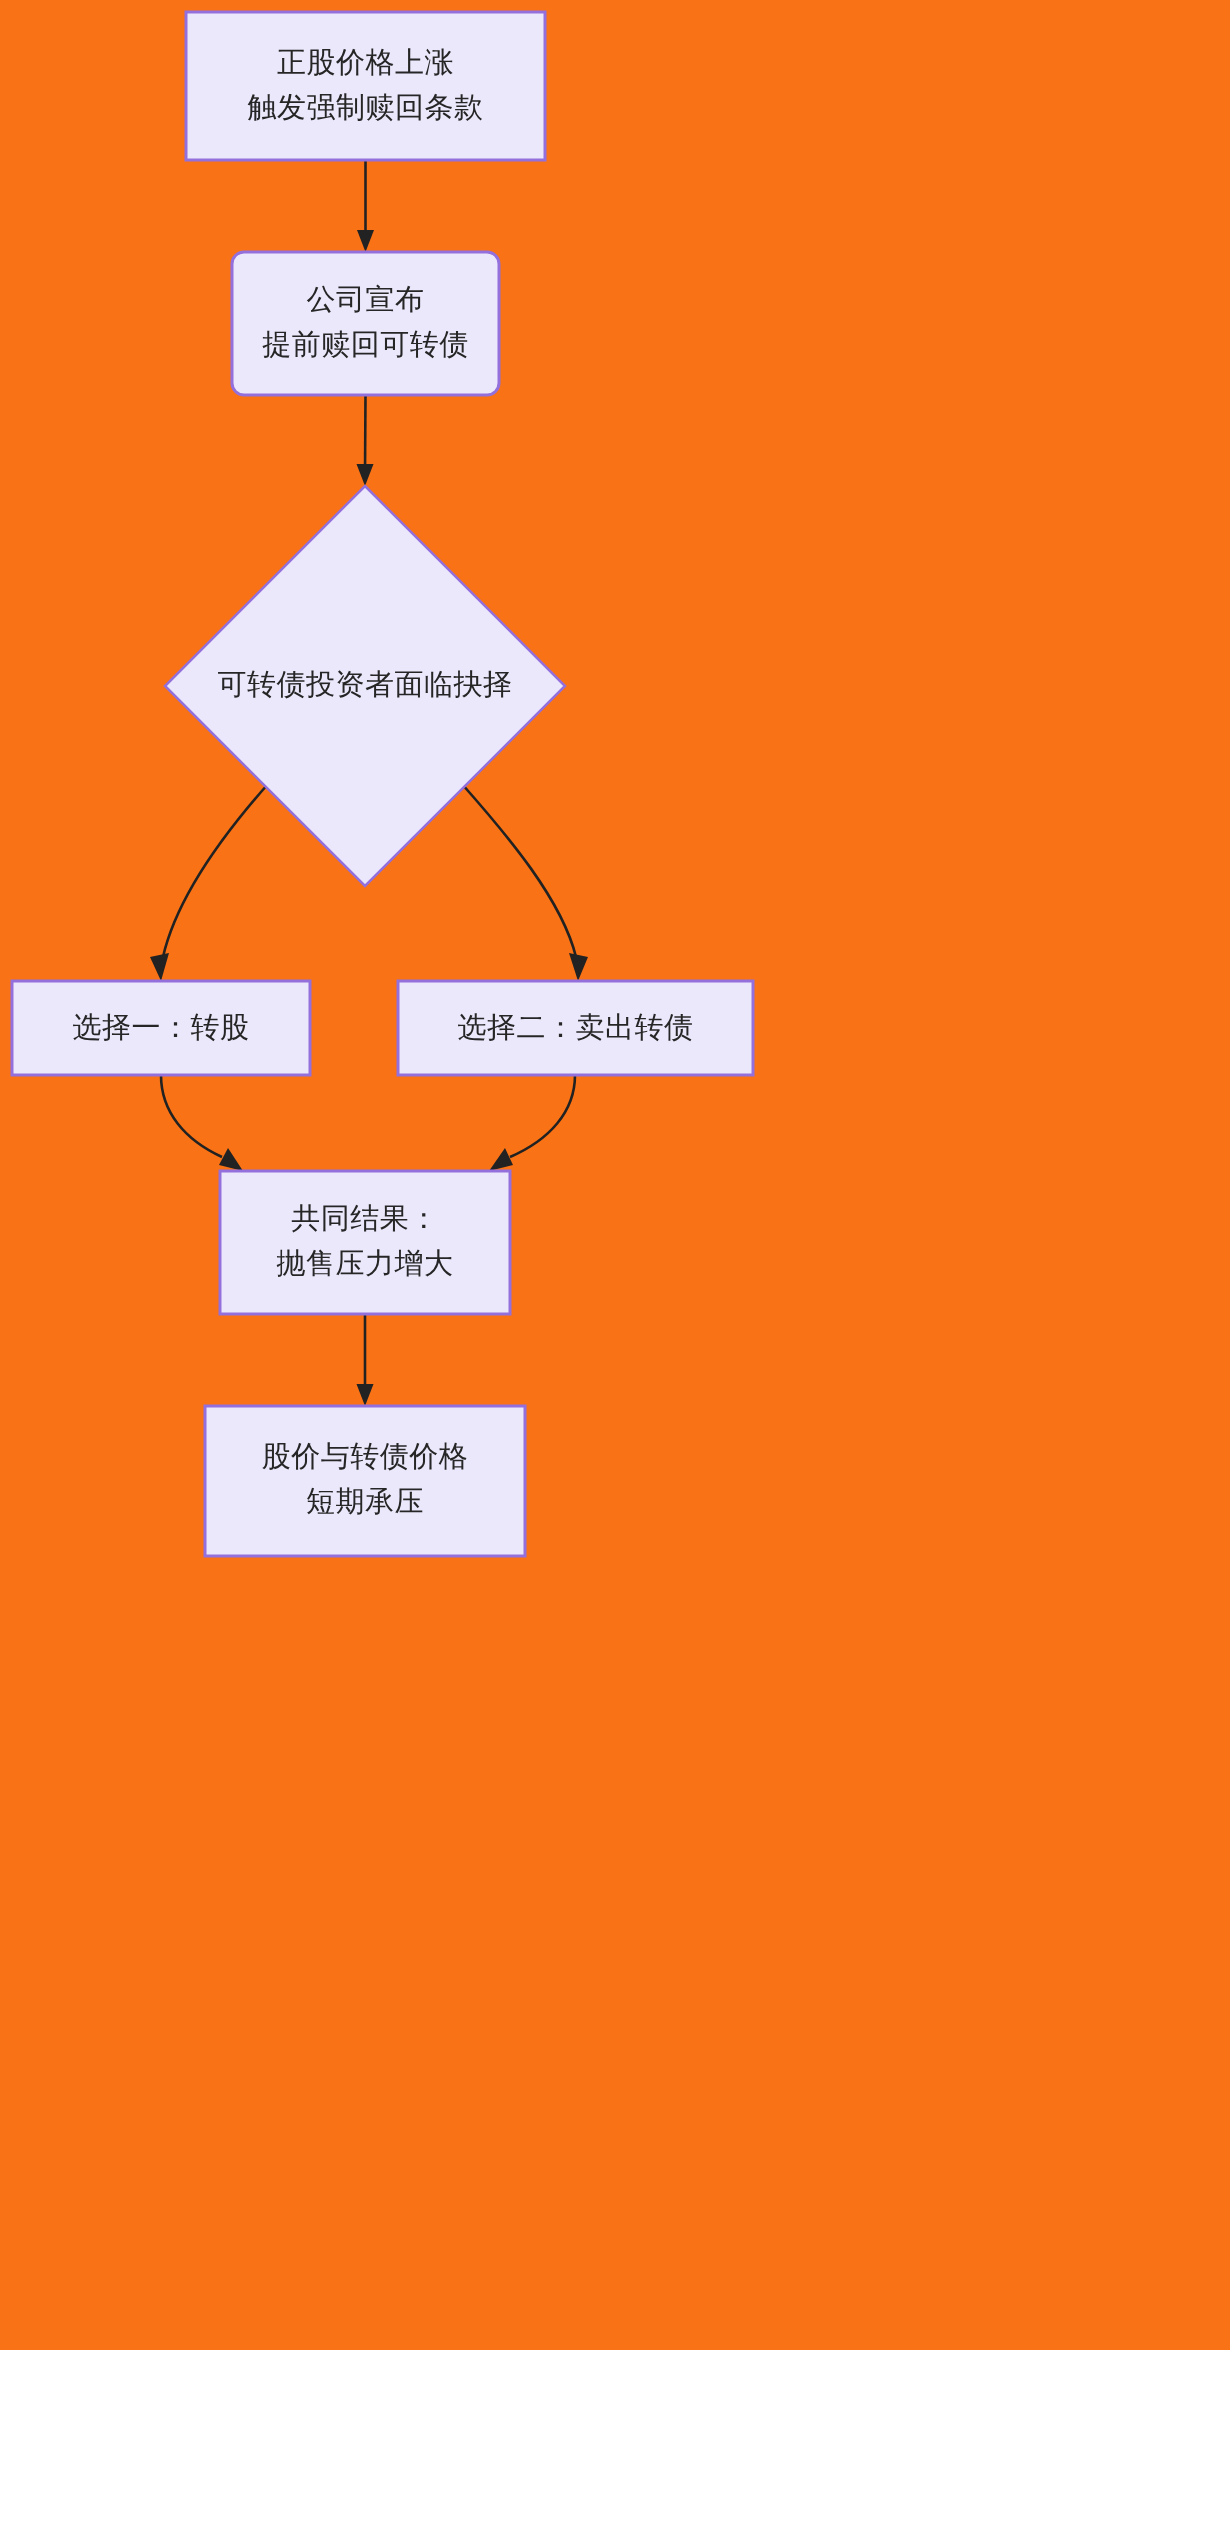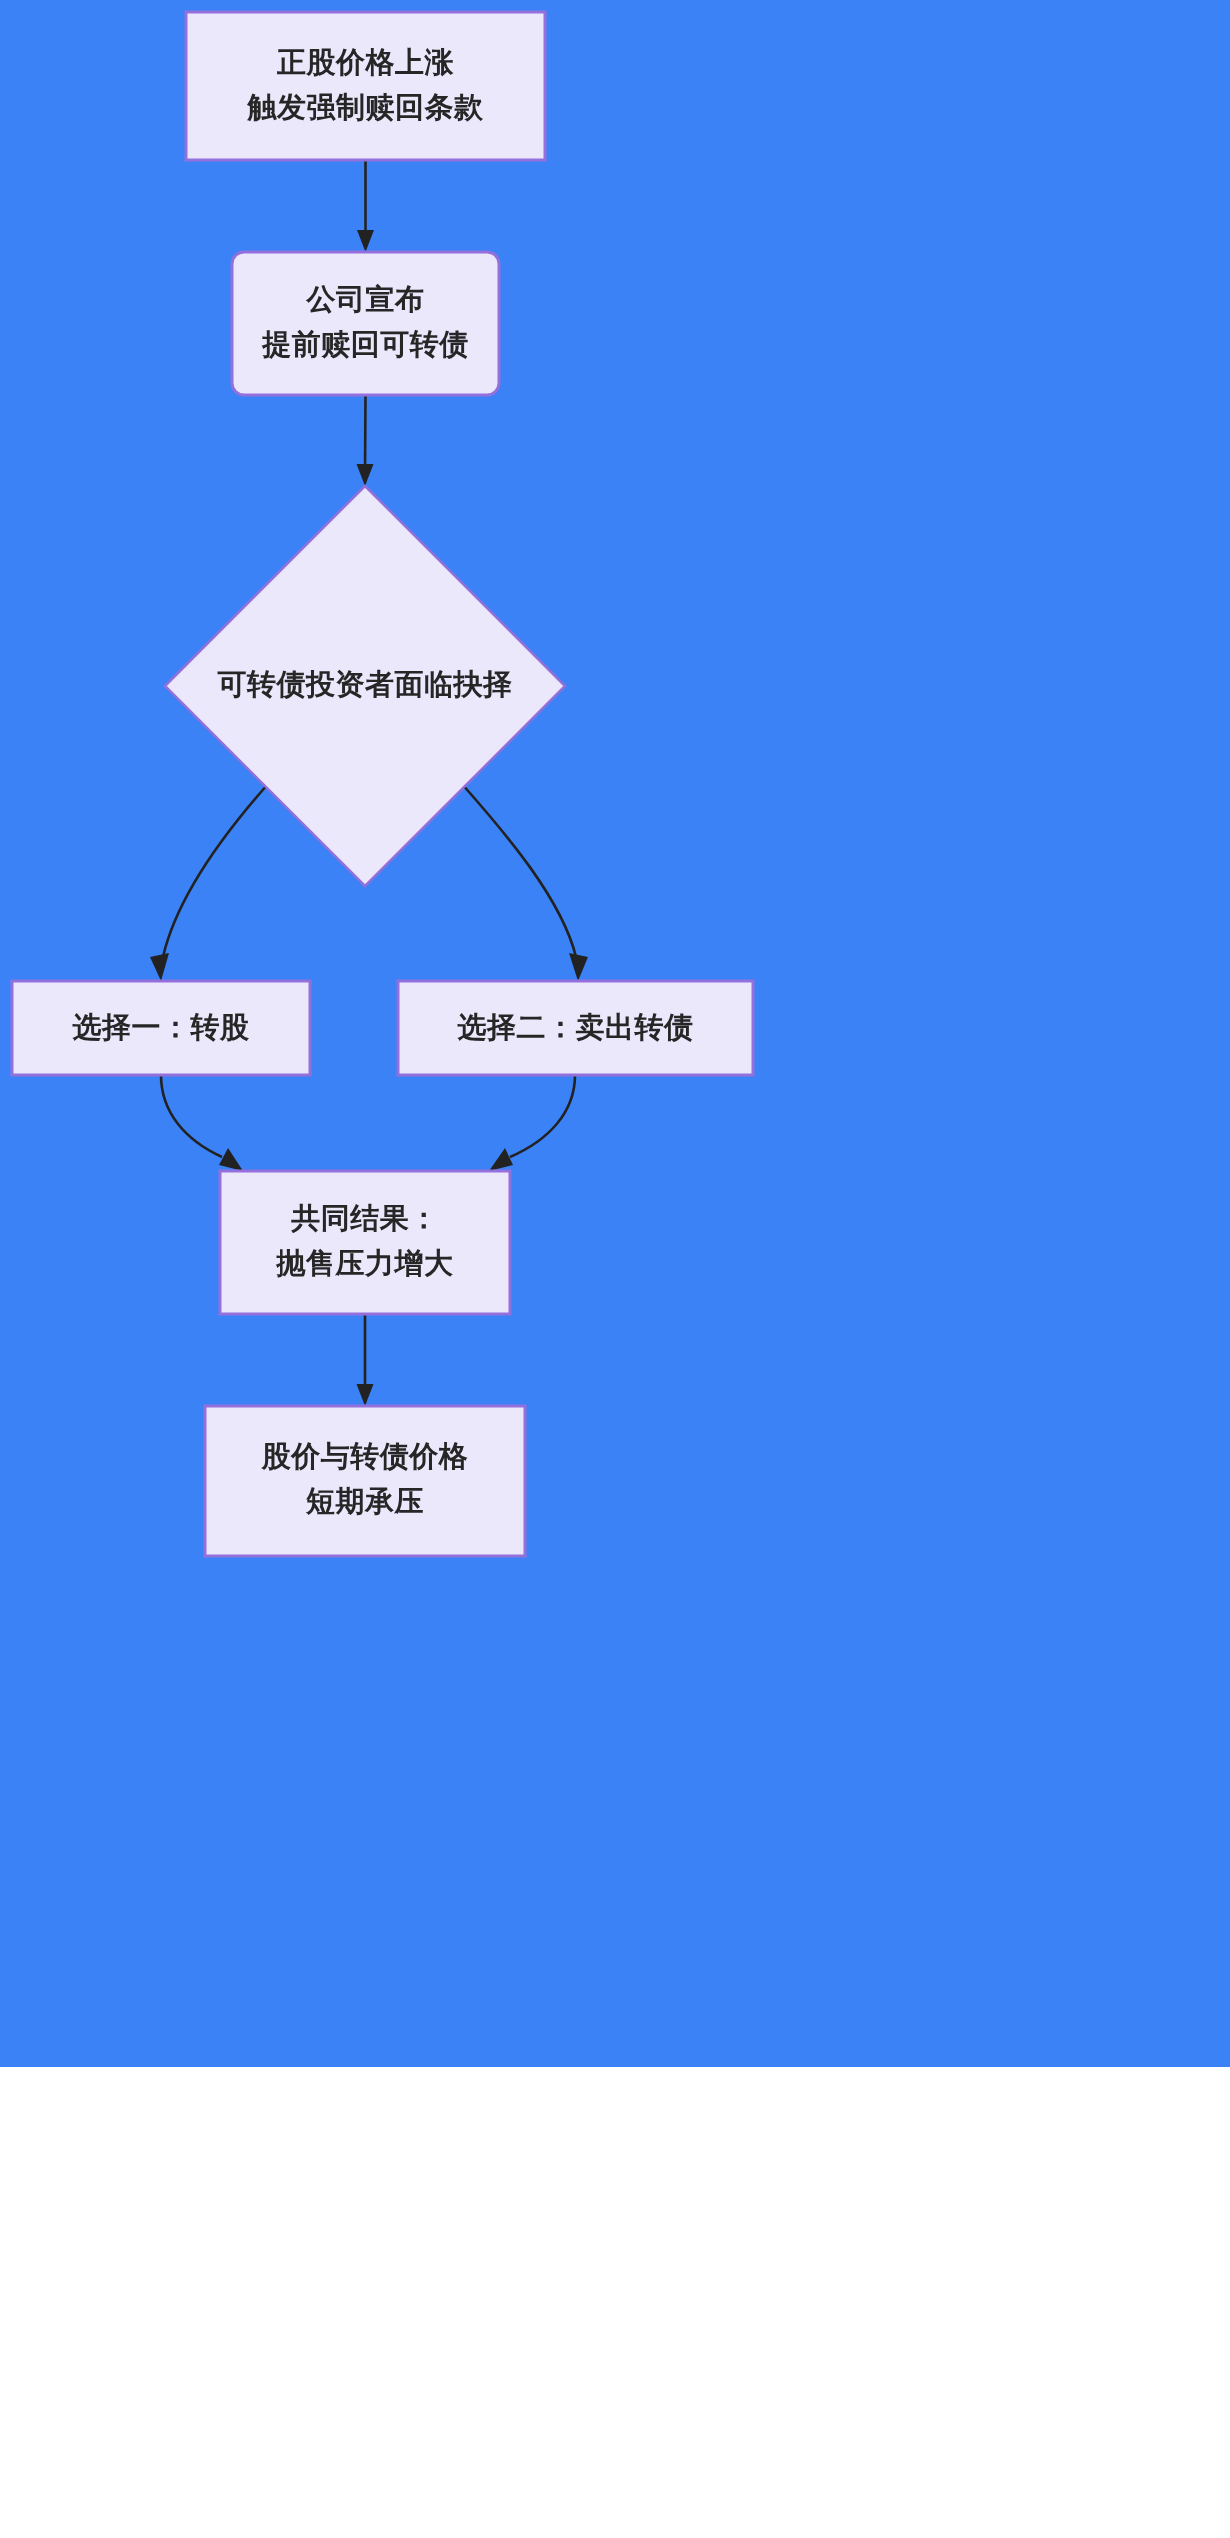--- a/index.html
+++ b/index.html
@@ -7,24 +7,23 @@
     margin: 0;
     padding: 0;
     background: #ffffff;
   }
   body {
     font-family: "Liberation Sans", "DejaVu Sans", sans-serif;
   }
   #flow-root {
     position: relative;
     width: 1230px;
-    height: 2067px;
-    background: #3b82f6;
+    height: 2350px;
+    background: #f97316;
     overflow: hidden;
-    font-weight: bold;
   }
   svg#flow-svg {
     display: block;
     width: 1230px;
     height: 2538px;
   }
   .node-shape {
     fill: #ece8fc;
     stroke: #9370db;
     stroke-width: 3;

